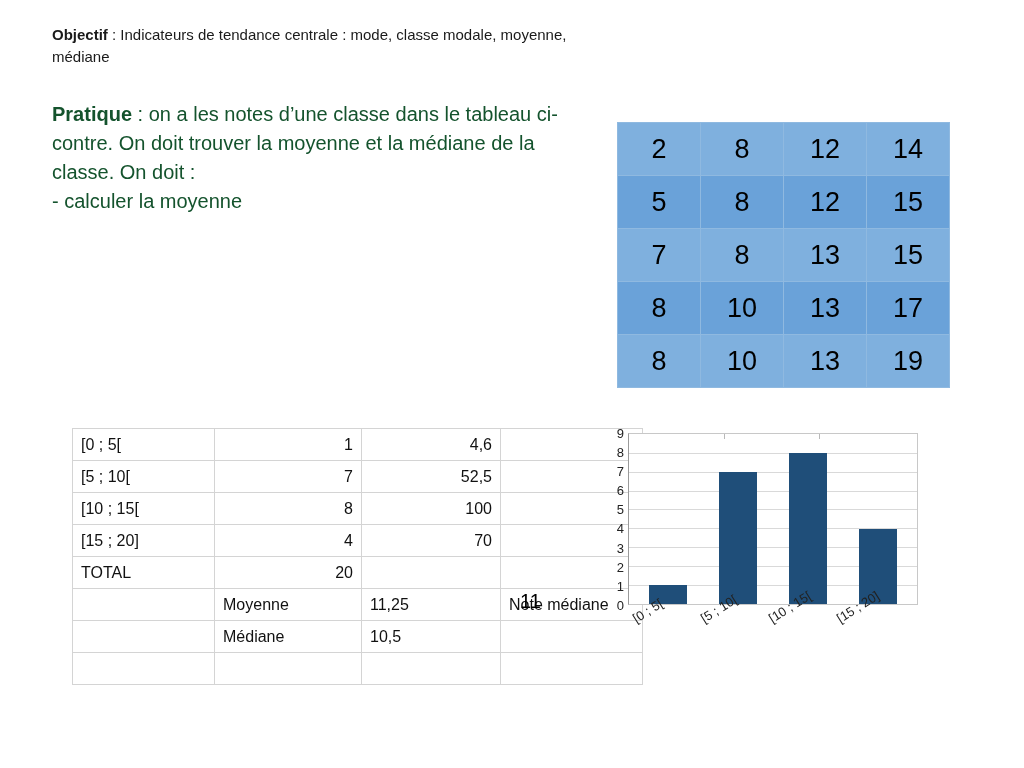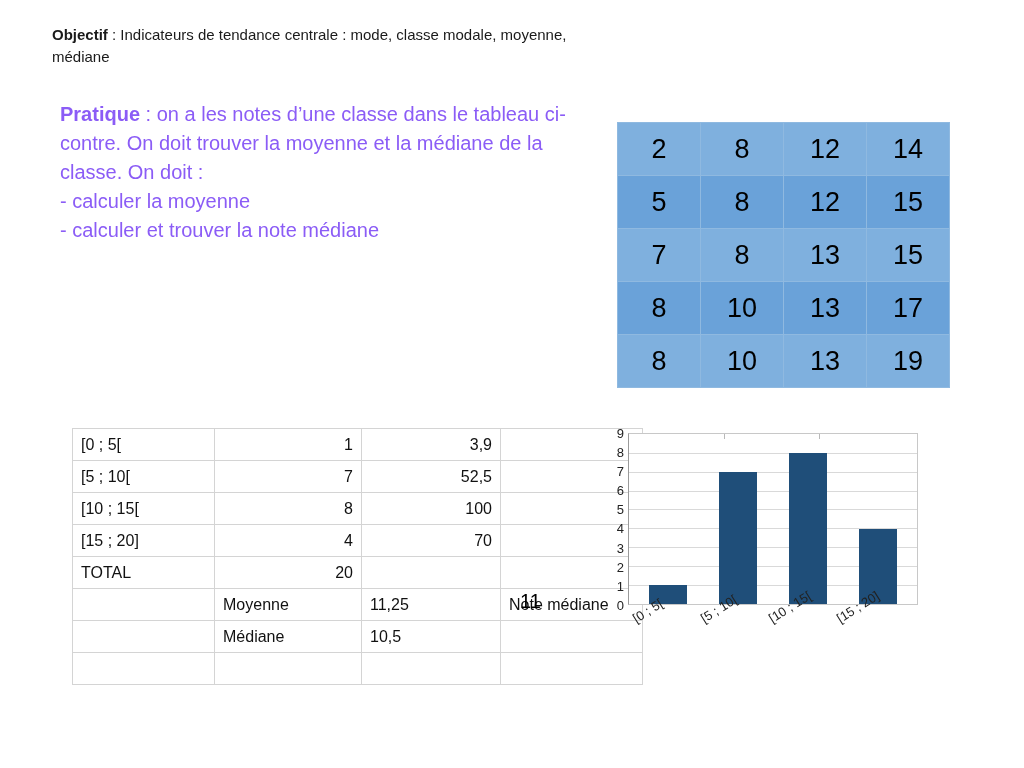--- a/index.html
+++ b/index.html
@@ -26,26 +26,26 @@
     line-height: 1.45;
     color: #1a1a1a;
   }
   #objective .bold {
     font-weight: bold;
   }
 
   
   #practice {
     position: absolute;
-    left: 60px;
+    left: 52px;
     top: 100px;
     width: 540px;
     font-size: 20px;
     line-height: 1.45;
-    color: #8b5cf6;
+    color: #14532d;
   }
   #practice .lead {
     font-weight: bold;
   }
   #practice p {
     margin: 0;
   }
 
   
   #grades-table {
@@ -169,21 +169,20 @@
 
 <div id="objective">
   <span class="bold">Objectif</span><span> : Indicateurs de tendance centrale : mode, classe modale, moyenne, médiane</span>
 </div>
 
 <div id="practice">
   <p>
     <span class="lead">Pratique</span><span> : on a les notes d’une classe dans le tableau ci-contre. On doit trouver la moyenne et la médiane de la classe. On doit :</span>
   </p>
   <p>- calculer la moyenne</p>
-  <p>- calculer et trouver la note médiane</p>
 </div>
 
 <table id="grades-table">
   <tbody>
       <tr>
     <td>2</td>
     <td>8</td>
     <td>12</td>
     <td>14</td>
   </tr>
@@ -212,21 +211,21 @@
     <td>19</td>
   </tr>
 </tbody>
   </table>
 
 <table id="stats-table">
   <tbody>
       <tr>
     <td class="c-label">[0 ; 5[</td>
     <td class="c-count">1</td>
-    <td class="c-val">3,9</td>
+    <td class="c-val">4,6</td>
     <td class="c-extra"></td>
   </tr>
   <tr>
     <td class="c-label">[5 ; 10[</td>
     <td class="c-count">7</td>
     <td class="c-val">52,5</td>
     <td class="c-extra"></td>
   </tr>
   <tr>
     <td class="c-label">[10 ; 15[</td>

